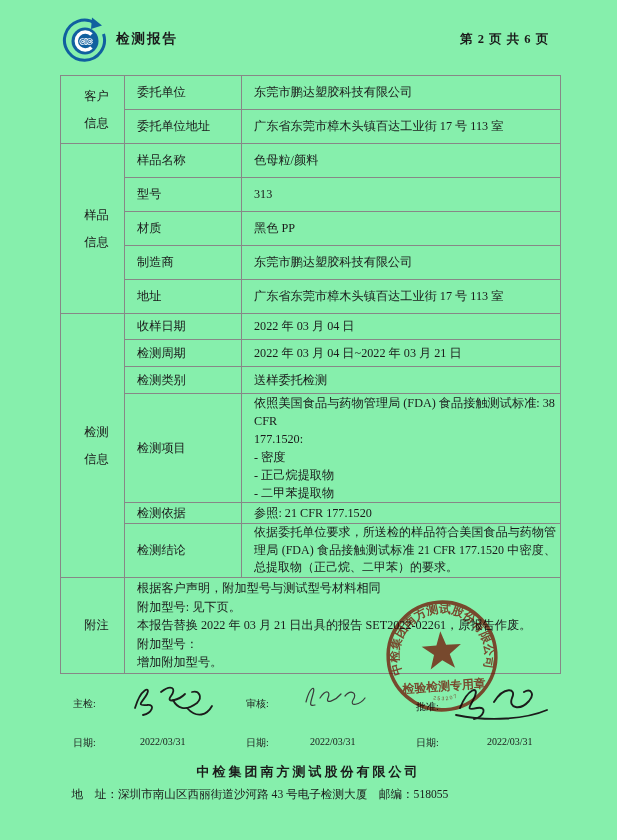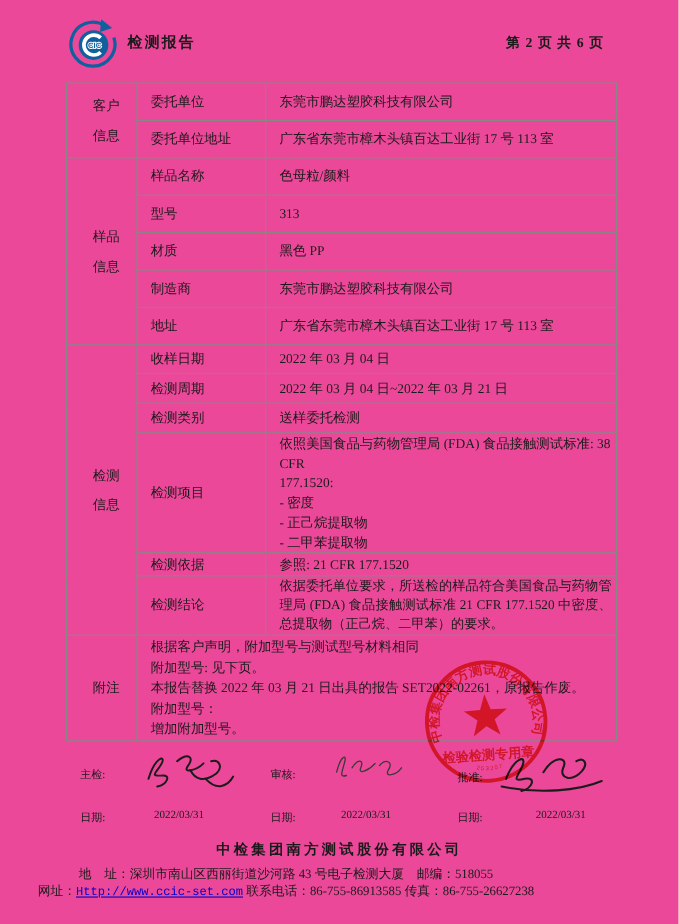--- a/index.html
+++ b/index.html
@@ -1,17 +1,17 @@
 <!DOCTYPE html>
 <html><head>
 <meta charset="utf-8">
 <style>
   html,body{margin:0;padding:0;background:#ffffff;}
   .page{
-    position:relative;width:617px;height:840px;background:#ec4899;
+    position:relative;width:617px;height:840px;background:#86efac;
     font-family:"Liberation Serif","DejaVu Serif",serif;color:#1a1a1a;overflow:hidden;
   }
   
   .logo{position:absolute;left:62px;top:17px;}
   .hdr-title{position:absolute;left:116px;top:30px;font-size:13.5px;font-weight:bold;letter-spacing:2px;}
   .hdr-no{position:absolute;left:229px;top:31px;font-size:12.5px;font-weight:bold;}
   .hdr-page{position:absolute;left:460px;top:31px;font-size:12.5px;font-weight:bold;letter-spacing:1px;}
   
   table.report{
     position:absolute;left:60px;top:75px;width:501px;
@@ -193,17 +193,14 @@
     <text x="56" y="89" font-size="11.5" font-weight="bold" fill="#df3528" text-anchor="middle" font-family="Liberation Sans, sans-serif">检验检测专用章</text>
     <text font-size="5" fill="#df3528" font-family="Liberation Sans, sans-serif">
       <textPath href="#serialPath" startOffset="50%" text-anchor="middle">2 5 3 2 0 7</textPath>
     </text>
   </svg>
 
   <div class="f-company">中检集团南方测试股份有限公司</div>
   <div class="f-line f1">
     <span>地　址：</span><span>深圳市南山区西丽街道沙河路 43 号电子检测大厦</span><span>　邮编：</span><span>518055</span>
   </div>
-  <div class="f-line f2">
-    <span>网址：</span><a class="link">Http://www.ccic-set.com</a><span> 联系电话：</span><span>86-755-86913585</span><span> 传真：</span><span>86-755-26627238</span>
-  </div>
 
 </div>
 
 </body></html>

